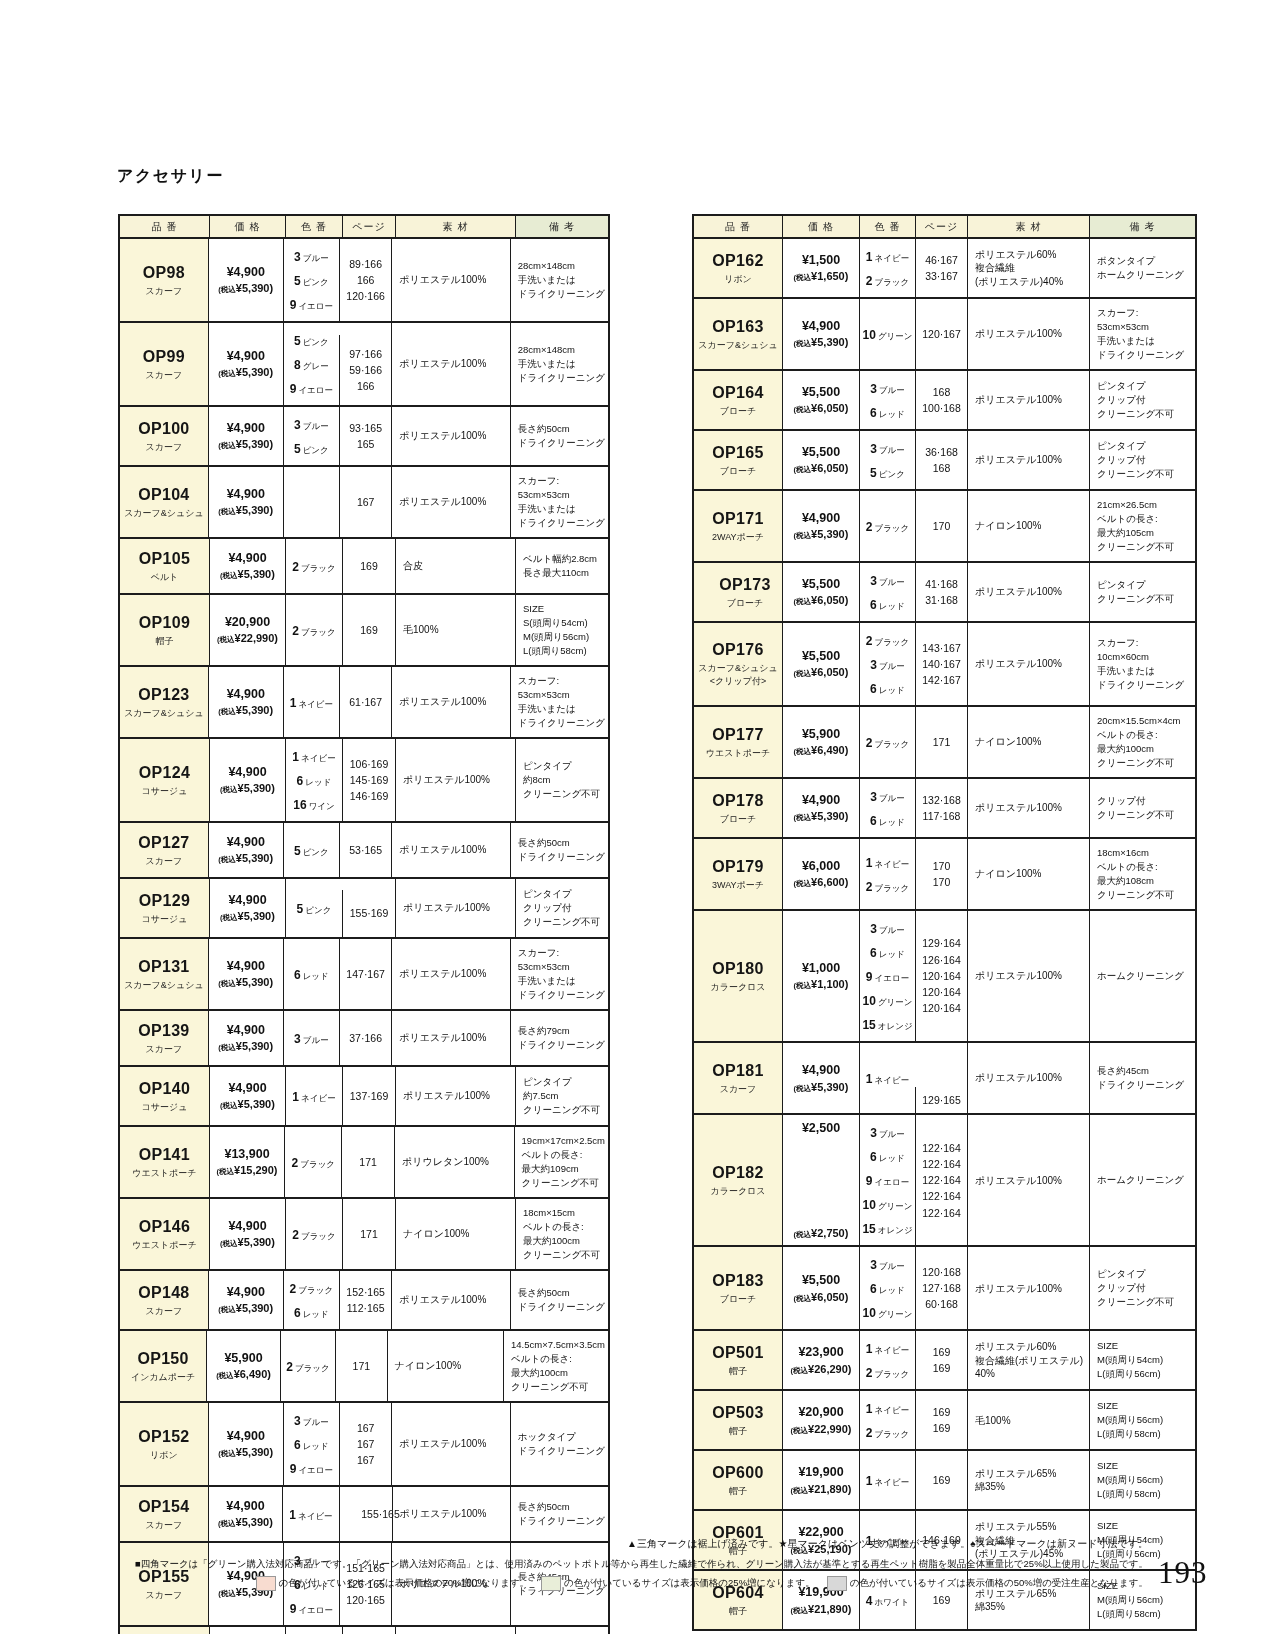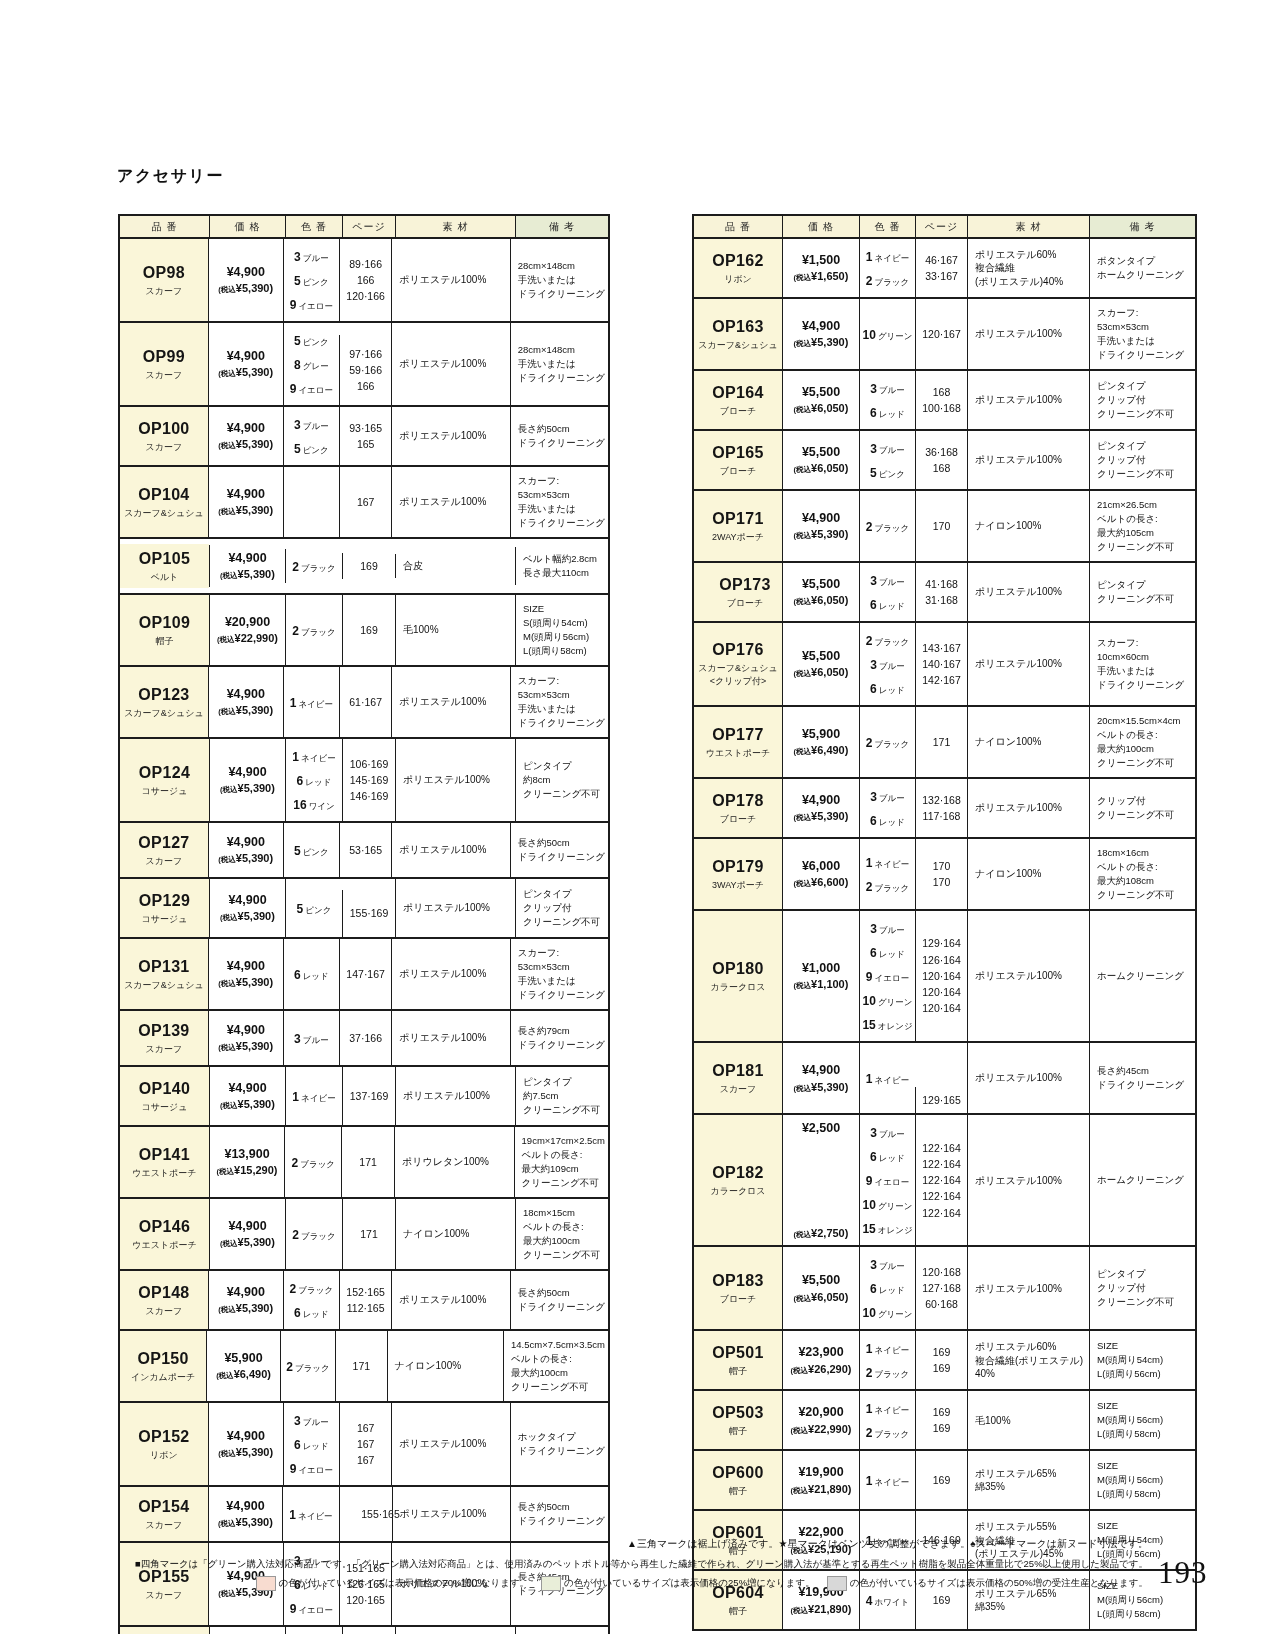--- a/index.html
+++ b/index.html
@@ -180,21 +180,21 @@
       <div class="cell c4" style="width: 120px;">
         <div class="mline">ポリエステル100%</div>
       </div>
       <div class="cell c5" style="flex: 1 1 0%;">
         <div class="rline">スカーフ:</div>
         <div class="rline">53cm×53cm</div>
         <div class="rline">手洗いまたは</div>
         <div class="rline">ドライクリーニング</div>
       </div>
     </div>
-    <div class="trow" style="min-height: 54px; align-items: center;">
+    <div class="trow" style="min-height: 54px;">
       <div class="cell c0" style="width: 89px;">
         <div class="code">OP105</div>
         <div class="ptype">ベルト</div>
       </div>
       <div class="cell c1" style="width: 76px;">
         <div class="price-main">¥4,900</div>
         <div class="price-tax"><span class="tax-label">(税込</span><span class="tax-val">¥5,390)</span></div>
       </div>
       <div class="cell c2" style="width: 57px;">
         <div class="cline"><span class="cnum">2</span><span class="cname">ブラック</span></div>

